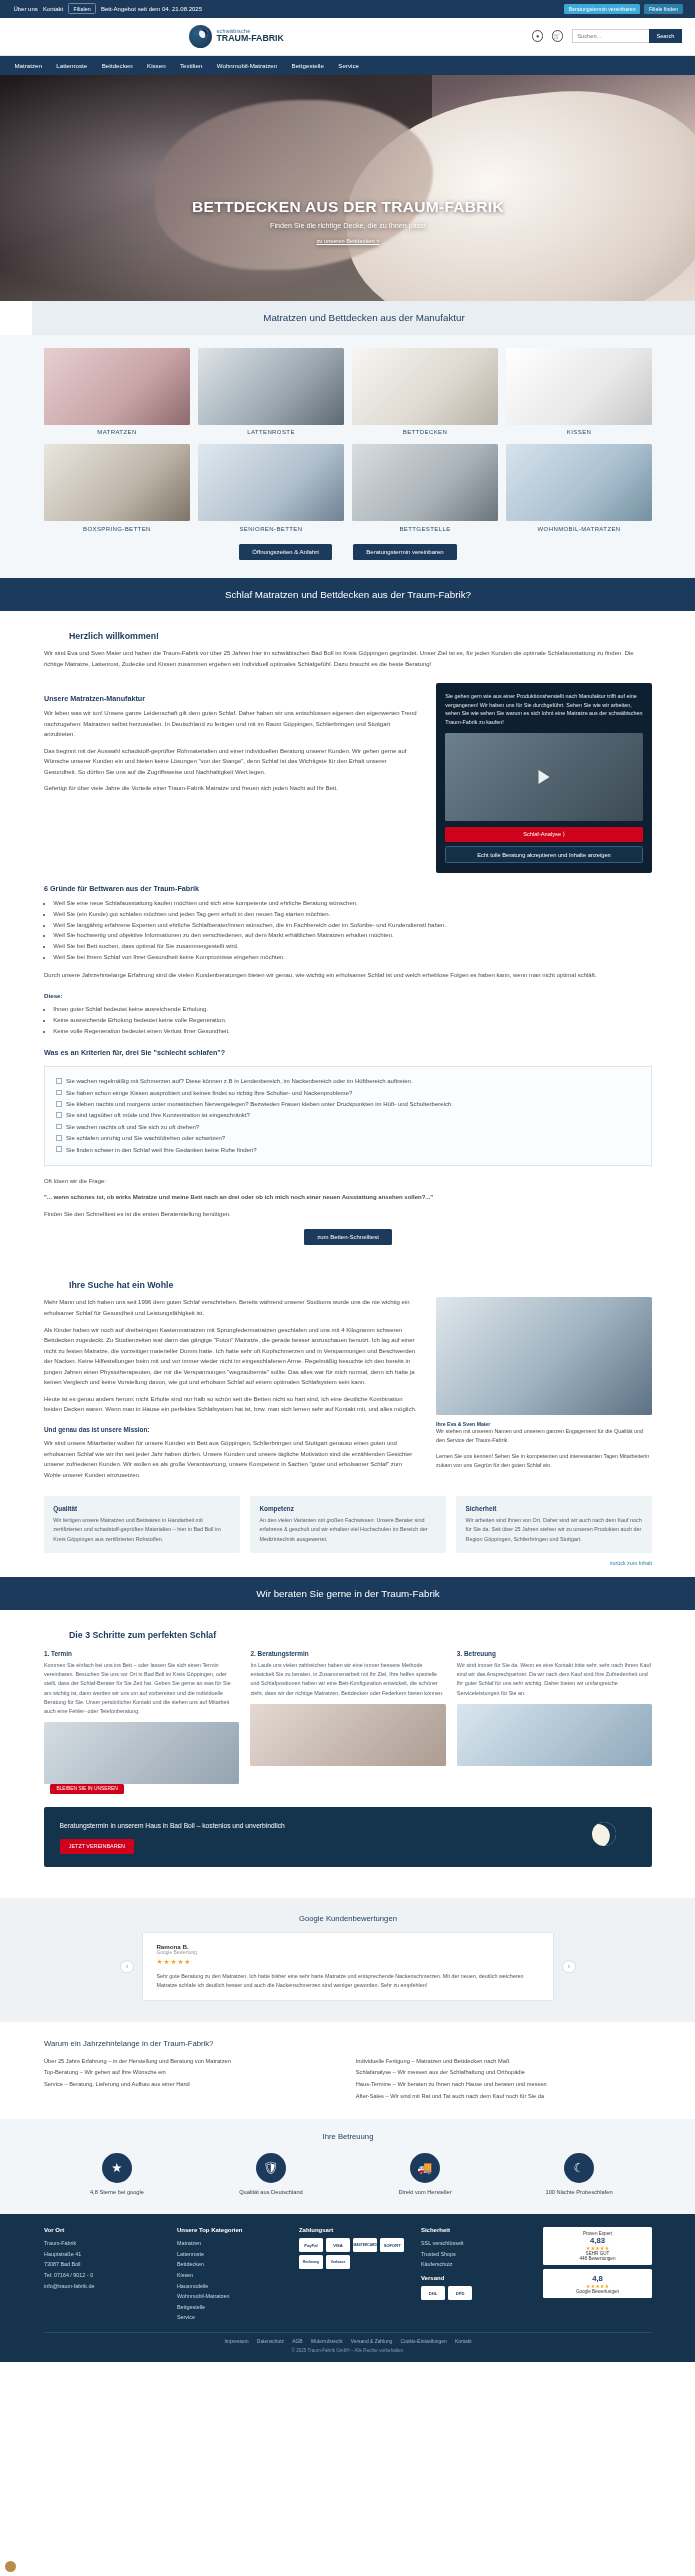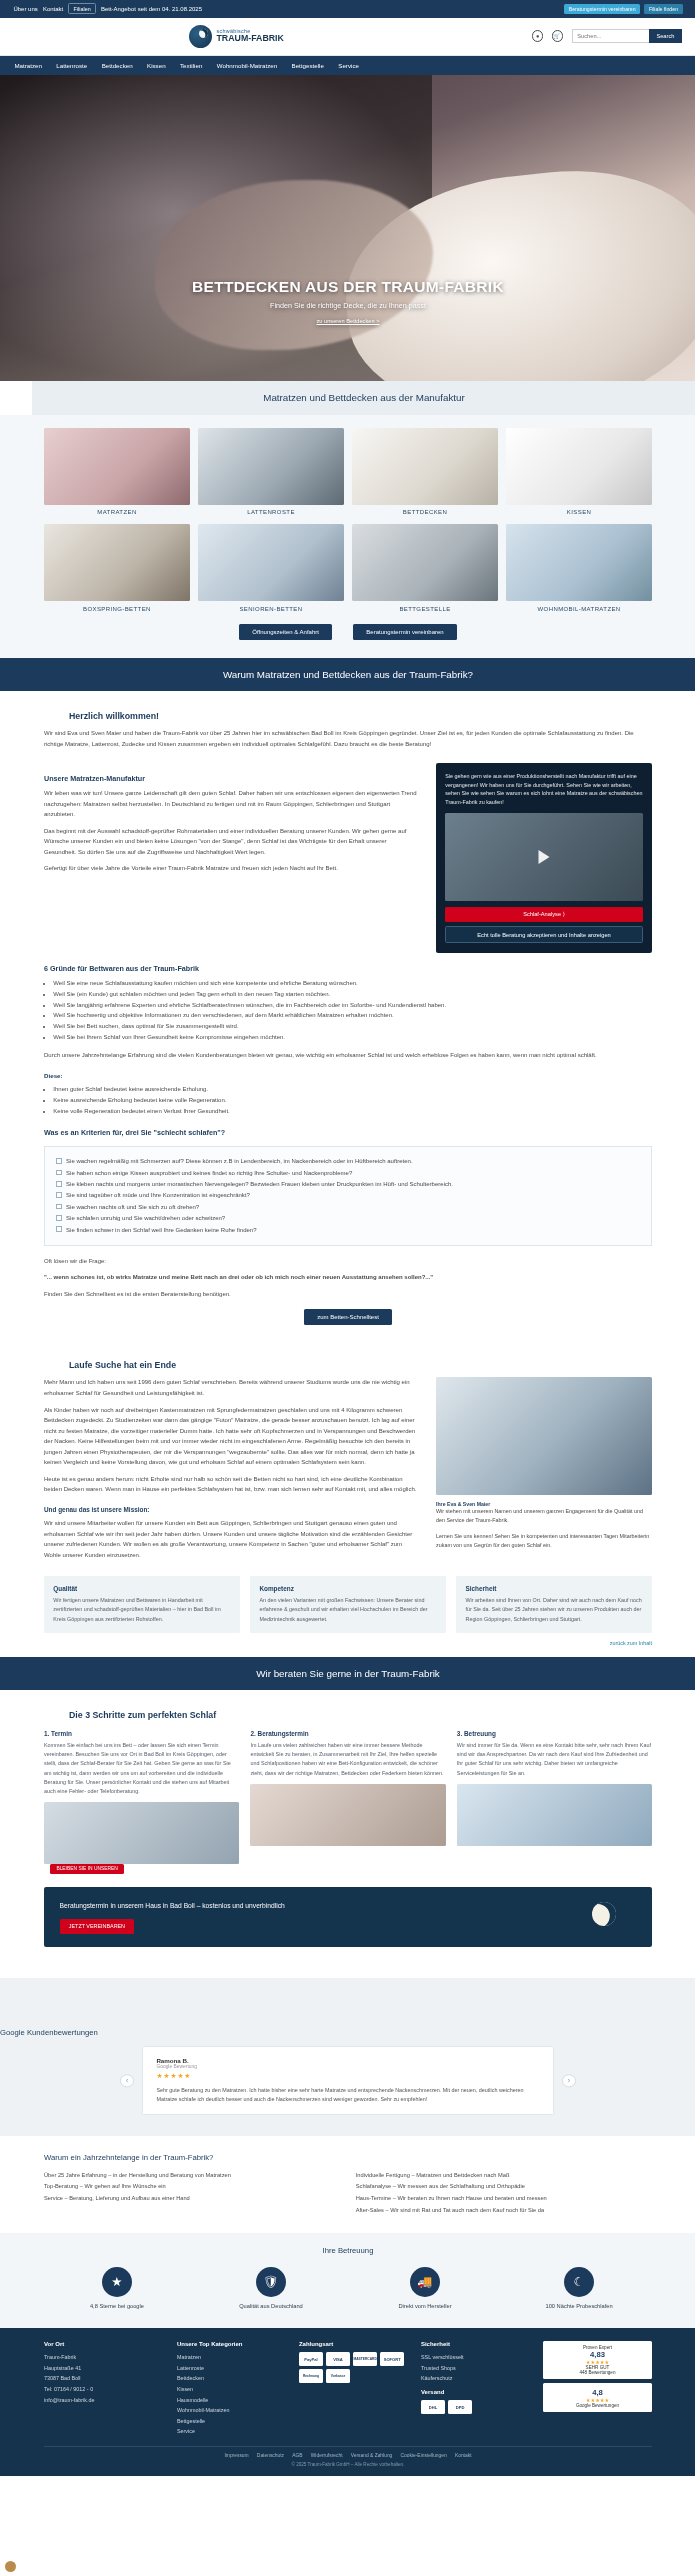--- a/index.html
+++ b/index.html
@@ -100,21 +100,21 @@
     align-items: center;
     padding: 0 14.4px;
     gap: 14.4px;
     font-size: 6.2px;
   }
   .nav-item { color: #fff; cursor: pointer; }
 
   
   .hero {
     position: relative;
-    height: 306px;
+    height: 226px;
     background: linear-gradient(160deg, #3a2f33 0%, #6b5a5f 38%, #c9b5ad 65%, #e8ddd6 100%);
     overflow: hidden;
   }
   .hero:before {
     content:"";
     position:absolute; left:0; top:0; width:62%; height:100%;
     background: radial-gradient(ellipse at 40% 45%, rgba(255,255,255,.22), rgba(0,0,0,.45) 70%);
   }
   .hero-pillow {
     position:absolute; right:-20.6px; bottom:-31px;
@@ -311,21 +311,21 @@
     padding: 4.6px 9.3px; border-radius: 1.5px;
   }
   .cta-moon {
     position:absolute; right: 36px; top: 14.4px;
     width: 24px; height:24px; border-radius:50%;
     background:#f4f1e6; box-shadow: -6.2px 2.1px 0 0 #14334d inset;
   }
 
   
   .reviews { background: #eef2f5; padding: 15.5px 0 20.6px; margin-top: 20.6px; }
-  .rev-title { text-align:left; font-size: 7.7px; color: #1b3a5c; margin-bottom: 9.3px; margin-top: 34px; }
+  .rev-title { text-align:center; font-size: 7.7px; color: #1b3a5c; margin-bottom: 9.3px; }
   .rev-card {
     background: #fff; border: 0.5px solid #e0e6ea; border-radius: 1.5px;
     padding: 10.3px 13.4px; max-width: 412px; margin: 0 auto; position: relative;
   }
   .rev-name { font-size: 6.2px; font-weight: bold; color: #333; }
   .rev-date { font-size: 4.9px; color: #999; }
   .stars { color: #f5a623; font-size: 6.7px; letter-spacing: 1px; margin: 3.1px 0 5.2px; }
   .rev-text { font-size: 5.4px; line-height: 1.7; color: #555; }
   .rev-arrow {
     position:absolute; top: 50%; transform: translateY(-50%);
@@ -478,21 +478,21 @@
         <div class="cat-label">WOHNMOBIL-MATRATZEN</div>
       </div>
     </div>
     <div class="cta-row">
       <button class="btn">Öffnungszeiten &amp; Anfahrt</button>
       <button class="btn">Beratungstermin vereinbaren</button>
     </div>
   </div>
 </div>
 
-<div class="band">Warum Matratzen und Bettdecken aus der Traum-Fabrik?</div>
+<div class="band">Schlaf Matratzen und Bettdecken aus der Traum-Fabrik?</div>
 
 <div class="section wrap">
   <div class="h2">Herzlich willkommen!</div>
   <p class="body">Wir sind Eva und Sven Maier und haben die Traum-Fabrik vor über 25 Jahren hier im schwäbischen Bad Boll im Kreis Göppingen gegründet. Unser Ziel ist es, für jeden Kunden die optimale Schlafausstattung zu finden. Die richtige Matratze, Lattenrost, Zudecke und Kissen zusammen ergeben ein individuell optimales Schlafgefühl. Dazu braucht es die beste Beratung!</p>
 
   <div class="twocol" style="margin-top:13.4px;">
     <div>
       <div class="h3">Unsere Matratzen-Manufaktur</div>
       <p class="body">Wir leben was wir tun! Unsere ganze Leidenschaft gilt dem guten Schlaf. Daher haben wir uns entschlossen eigenen den eigenwerten Trend nachzugehen: Matratzen selbst herzustellen. In Deutschland zu fertigen und mit im Raum Göppingen, Schlierbringen und Stuttgart anzubieten.</p>
       <p class="body">Das beginnt mit der Auswahl schadstoff-geprüfter Rohmaterialien und einer individuellen Beratung unserer Kunden. Wir gehen gerne auf Wünsche unserer Kunden ein und bieten keine Lösungen "von der Stange", denn Schlaf ist das Wichtigste für den Erhalt unserer Gesundheit. So dürfen Sie uns auf die Zugriffsweise und Nachhaltigkeit Wert legen.</p>
@@ -535,21 +535,21 @@
   </div>
   <p class="body">Oft lösen wir die Frage:</p>
   <p class="body" style="font-weight:bold;">"... wenn schones ist, ob wirks Matratze und meine Bett nach an drei oder ob ich mich noch einer neuen Ausstattung ansehen sollen?..."</p>
   <p class="body">Finden Sie den Schnelltest es ist die ersten Beraterstellung benötigen.</p>
   <div style="text-align:center;margin:9.3px 0 5.2px;">
     <button class="btn">zum Betten-Schnelltest</button>
   </div>
 </div>
 
 <div class="section wrap">
-  <div class="h2">Laufe Suche hat ein Ende</div>
+  <div class="h2">Ihre Suche hat ein Wohle</div>
   <div class="twocol">
     <div>
       <p class="body">Mehr Mann und Ich haben uns seit 1996 dem guten Schlaf verschrieben. Bereits während unserer Studiums wurde uns die nie wichtig ein erholsamer Schlaf für Gesundheit und Leistungsfähigkeit ist.</p>
       <p class="body">Als Kinder haben wir noch auf dreibeinigen Kastenmatratzen mit Sprungfedermatratzen geschlafen und uns mit 4 Kilogramm schweren Bettdecken zugedeckt. Zu Studienzeiten war dann das gängige "Futon" Matratze, die gerade besser anzuschauen benutzt. Ich lag auf einer nicht zu festen Matratze, die vorzeitiger materieller Dumm hatte. Ich hatte sehr oft Kopfschmerzen und in Verspannungen und Beschwerden der Nacken. Keine Hilfestellungen beim mit und vor immer wieder nicht im eingeschlafenen Arme. Regelmäßig besuchte ich den bereits in jungen Jahren einen Physiotherapeuten, der mir die Verspannungen "wegzaubernte" sollte. Das alles war für mich normal, denn ich hatte ja keinen Vergleich und keine Vorstellung davon, wie gut und erholsam Schlaf auf einem optimalen Schlafsystem sein kann.</p>
       <p class="body">Heute ist es genau anders herum: nicht Erholte sind nur halb so schön seit die Betten nicht so hart sind, ich eine deutliche Kombination beiden Decken waren. Wenn man in Hause ein perfektes Schlafsystem hat ist, bzw. man sich lernen sehr auf Kontakt mit, und alles möglich.</p>
       <div class="h3" style="font-size:6.4px;">Und genau das ist unsere Mission:</div>
       <p class="body">Wir sind unsere Mitarbeiter wollen für unsere Kunden ein Bett aus Göppingen, Schlierbringen und Stuttgart genauso einen guten und erholsamen Schlaf wie wir ihn seit jeder Jahr haben dürfen. Unsere Kunden und unsere tägliche Motivation sind die erzählenden Gesichter unserer zufriedenen Kunden. Wir wollen es als große Verantwortung, unsere Kompetenz in Sachen "guter und erholsamer Schlaf" zum Wohle unserer Kunden einzusetzen.</p>
     </div>
     <div>
       <div class="imgblock people"></div>

